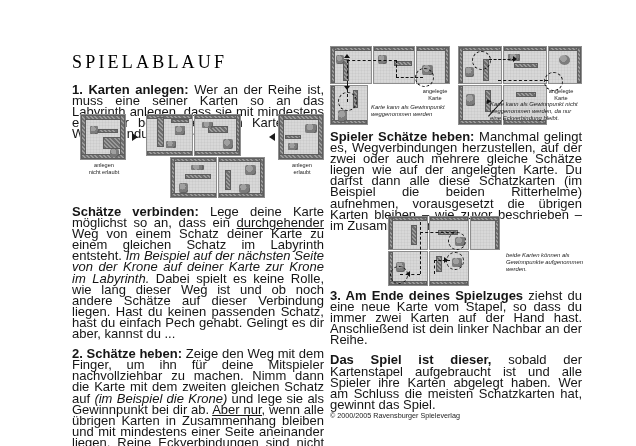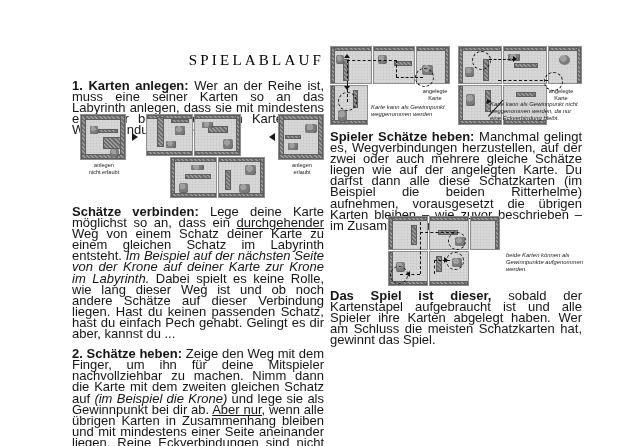--- a/index.html
+++ b/index.html
@@ -11,23 +11,23 @@
     overflow:hidden;
     position:relative;
   }
   .page{position:absolute;inset:0;}
 
   .col{position:absolute;top:0;width:252px;}
   .col-left{left:72px;}
   .col-right{left:330px;}
 
   .doc-title{
-    text-align:right;
+    text-align:left;
     font-family:"Liberation Serif", serif;
-    font-size:15px;
+    font-size:18px;
     letter-spacing:3.2px;
     font-weight:400;
     margin:0;
     padding:0;
     color:#000;
   }
 
   p.body{
     margin:0 0 9px 0;
     font-size:13px;
@@ -344,18 +344,22 @@
       <div class="dashcircle" style="left:60px;top:16px;width:16px;height:16px;"></div>
       <div class="dashcircle" style="left:58px;top:36px;width:16px;height:16px;"></div>
       <div class="dashcircle" style="left:2px;top:50px;width:16px;height:16px;"></div>
       <div class="tinyarrow ta-right" style="left:56px;top:41px;"></div>
       <div class="tinyarrow ta-left" style="left:18px;top:55px;"></div>
     </div>
     <div class="caption italic" style="left:176px;top:36px;width:78px;">beide Karten können als Gewinnpunkte aufgenommen werden.</div>
   </div>
 
   <div class="col col-right" style="top:290px;">
+    <p class="body">
+      <b>3. Am Ende deines Spielzuges</b><span> ziehst du eine neue Karte vom Stapel, so dass du immer zwei Karten auf der Hand hast. Anschließend ist dein linker Nachbar an der Reihe.</span>
+    </p>
     <p class="body tight">
       <b>Das Spiel ist dieser,</b><span> sobald der Kartenstapel aufgebraucht ist und alle Spieler ihre Karten abgelegt haben. Wer am Schluss die meisten Schatzkarten hat, gewinnt das Spiel.</span>
     </p>
+    <p class="copyright">© 2000/2005 Ravensburger Spieleverlag</p>
   </div>
 
 </div>
 
 </body></html>

